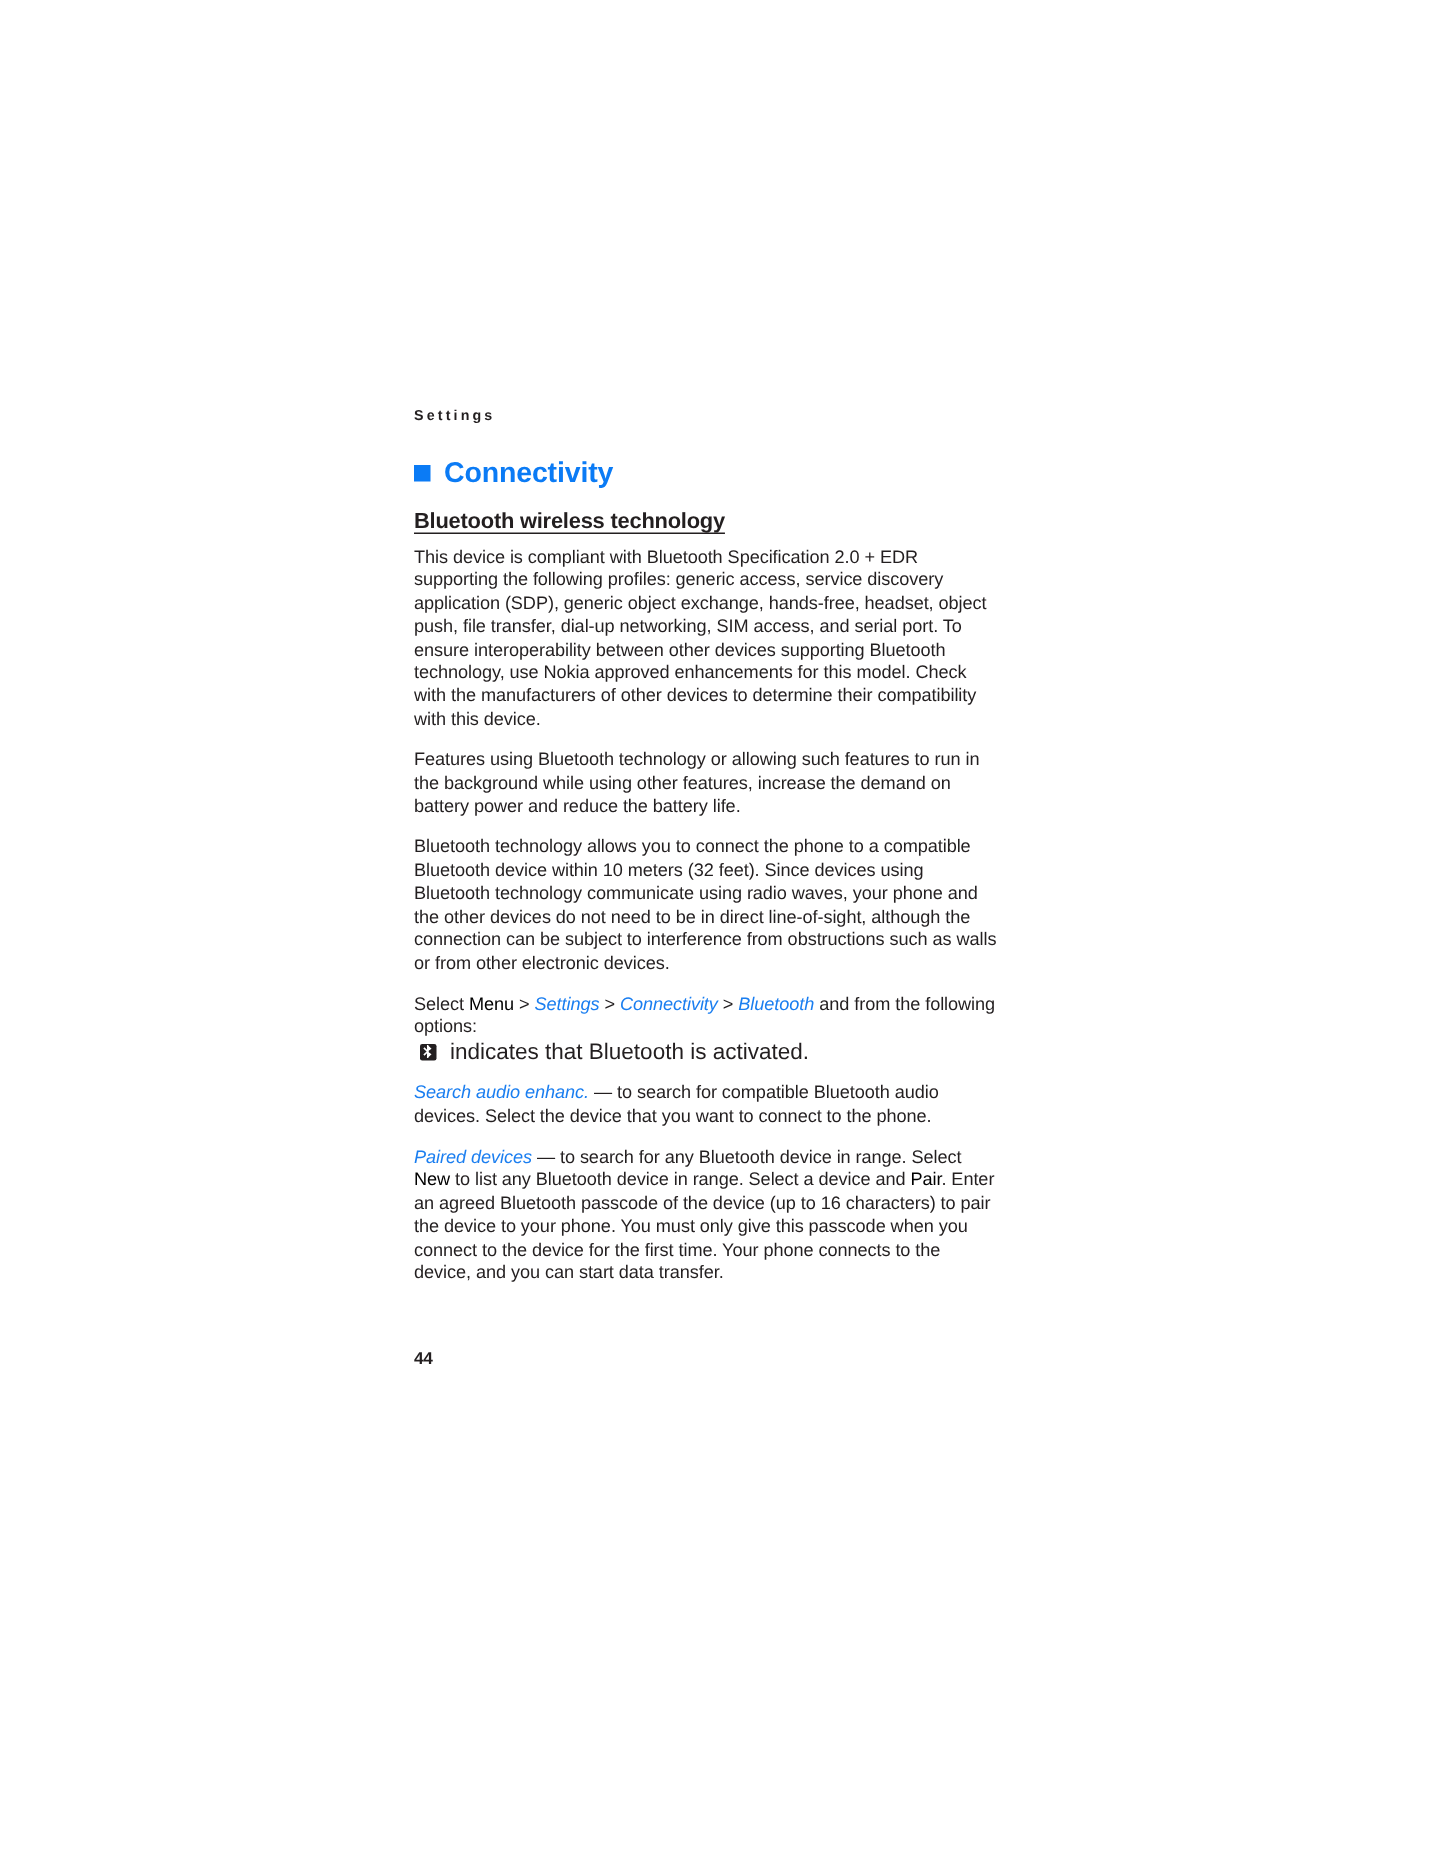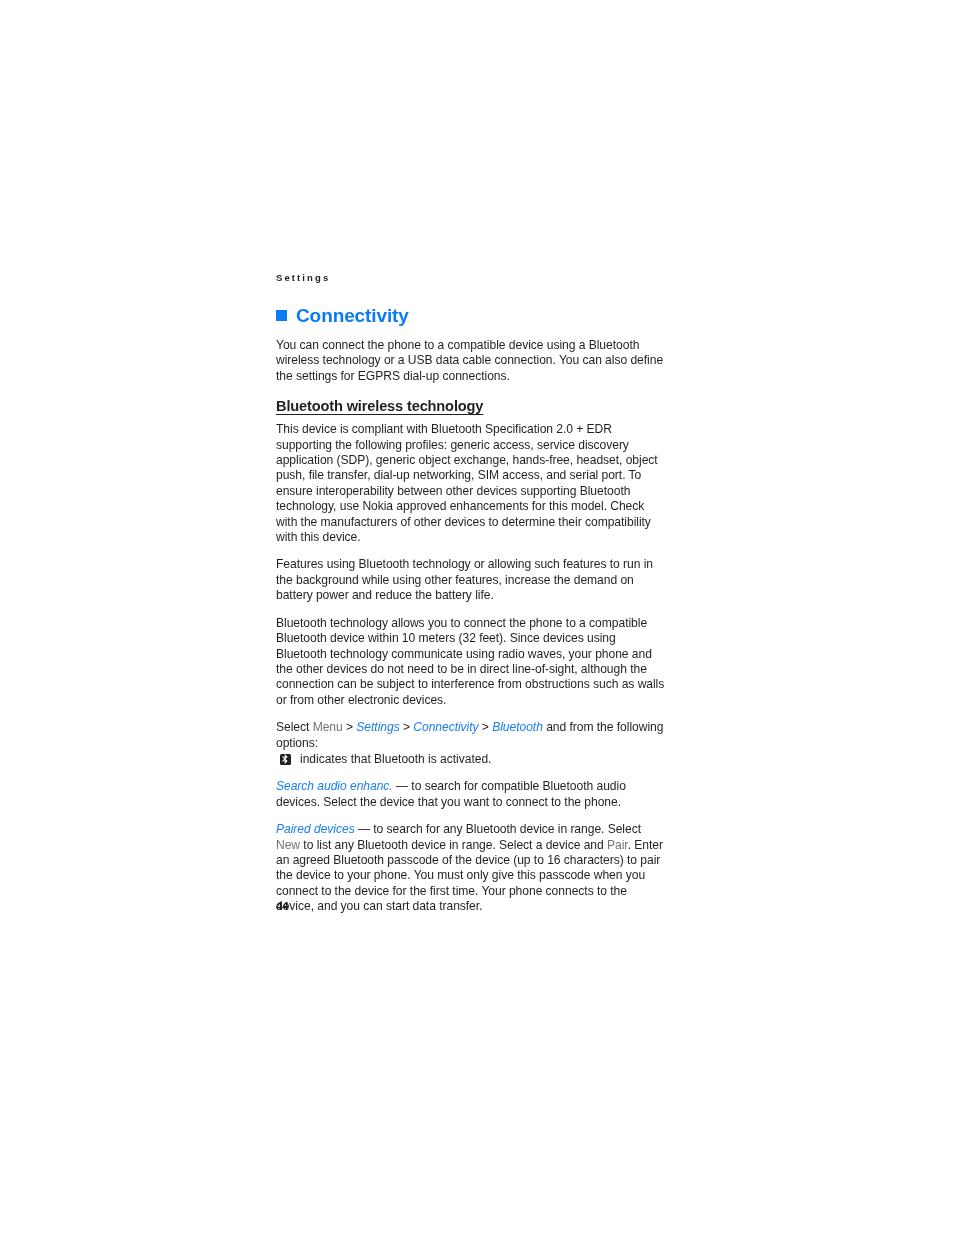--- a/index.html
+++ b/index.html
@@ -88,38 +88,38 @@
   }
 
   .tight {
     margin-bottom: 1px;
   }
   .gap-before {
     margin-top: 11px;
   }
 
   a.lnk, span.lnk {
-    color: #737373;
+    color: #000000;
     text-decoration: none;
   }
   span.lnk-i {
     color: #1a7ef0;
     font-style: italic;
     text-decoration: none;
   }
   .sep {
     color: #231f20;
   }
 
   
   .bt-line {
     display: flex;
     align-items: flex-start;
     margin: 0 0 12px 0;
-    font-size: 12px;
+    font-size: 15px;
     line-height: 15.4px;
   }
   .bt-icon {
     width: 11px;
     height: 11px;
     background: #231f20;
     border-radius: 1.5px;
     margin: 2px 9px 0 4px;
     flex: 0 0 auto;
     position: relative;
@@ -146,21 +146,20 @@
 <div class="page">
   <div class="content">
 
     <div class="running-head">Settings</div>
 
     <div class="chapter-title">
       <span class="sq-bullet"></span>
       <span class="chapter-title-text">Connectivity</span>
     </div>
 
-    <p>You can connect the phone to a compatible device using a Bluetooth wireless technology or a USB data cable connection. You can also define the settings for EGPRS dial-up connections.</p>
 
     <h2 class="section-head">Bluetooth wireless technology</h2>
 
     <p>This device is compliant with Bluetooth Specification 2.0 + EDR supporting the following profiles: generic access, service discovery application (SDP), generic object exchange, hands-free, headset, object push, file transfer, dial-up networking, SIM access, and serial port. To ensure interoperability between other devices supporting Bluetooth technology, use Nokia approved enhancements for this model. Check with the manufacturers of other devices to determine their compatibility with this device.</p>
     <p>Features using Bluetooth technology or allowing such features to run in the background while using other features, increase the demand on battery power and reduce the battery life.</p>
     <p>Bluetooth technology allows you to connect the phone to a compatible Bluetooth device within 10 meters (32 feet). Since devices using Bluetooth technology communicate using radio waves, your phone and the other devices do not need to be in direct line-of-sight, although the connection can be subject to interference from obstructions such as walls or from other electronic devices.</p>
 
 
     <p class="tight"><span>Select </span><span class="lnk">Menu</span><span class="sep"> &gt; </span><span class="lnk-i">Settings</span><span class="sep"> &gt; </span><span class="lnk-i">Connectivity</span><span class="sep"> &gt; </span><span class="lnk-i">Bluetooth</span><span> and from the following options:</span></p>
 

